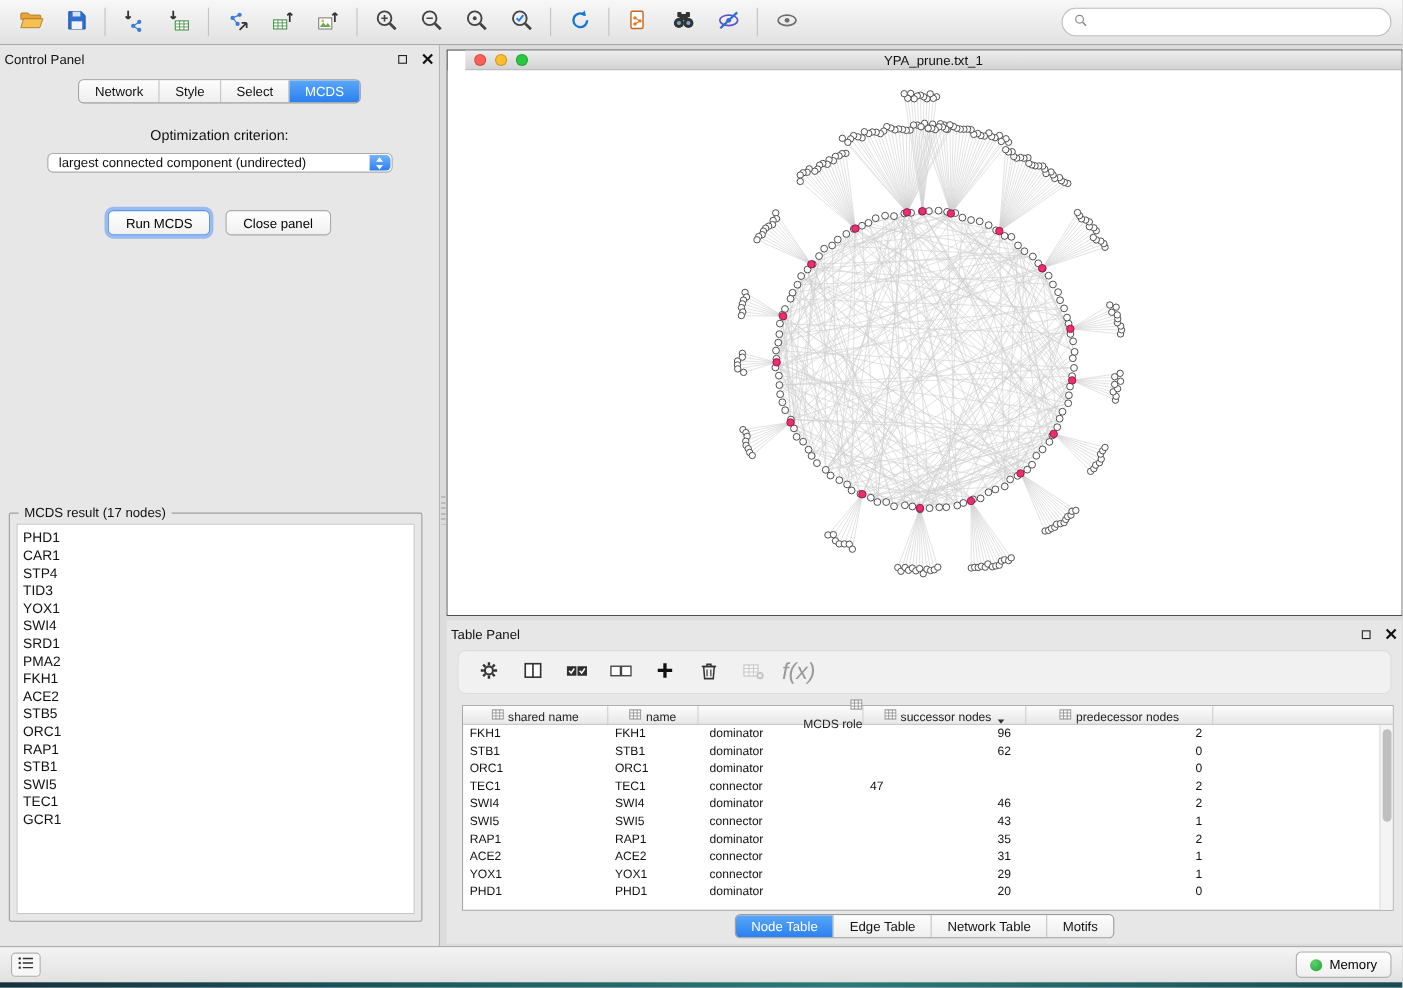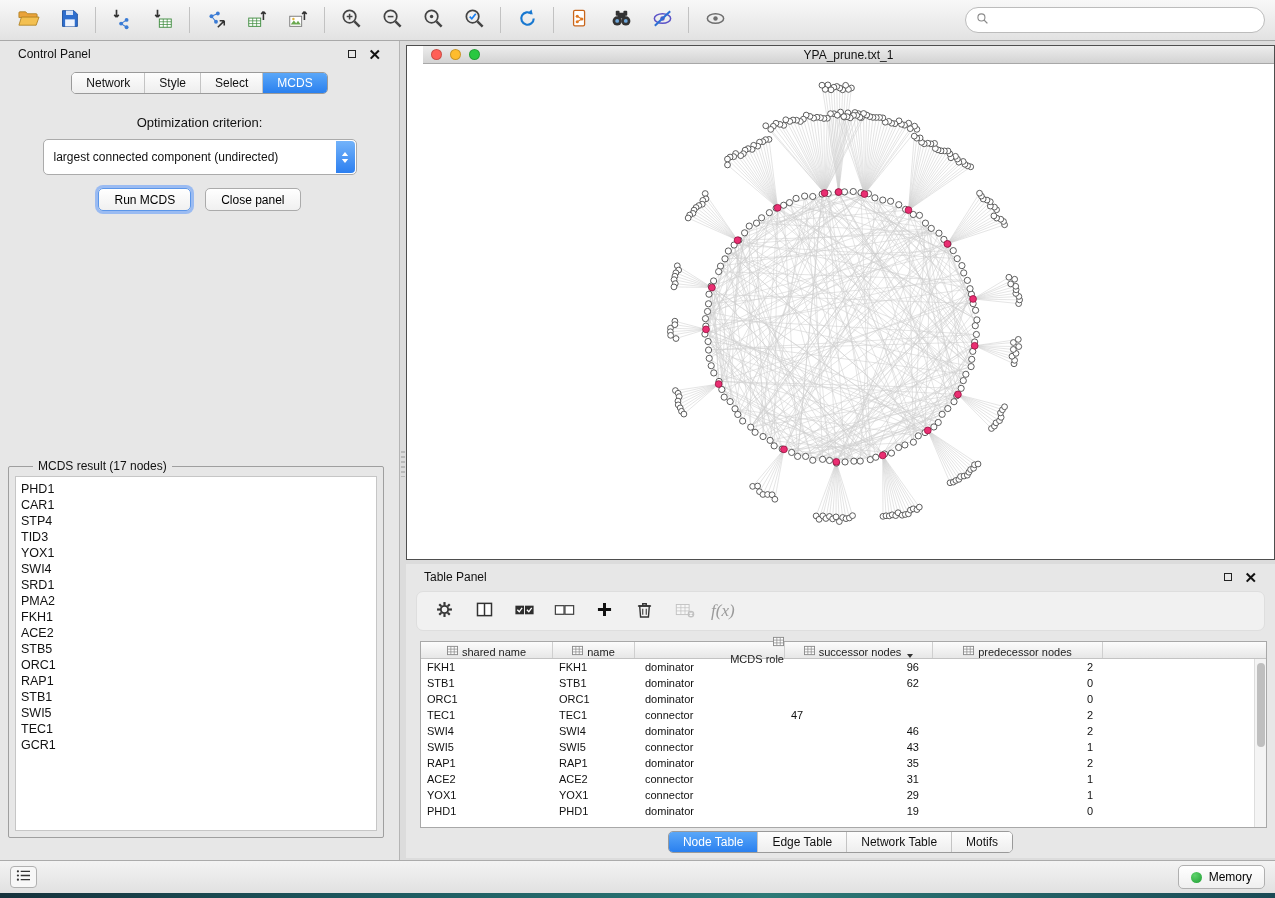--- a/index.html
+++ b/index.html
@@ -9,59 +9,59 @@
 
   
   .toolbar{position:absolute;left:0;top:0;width:100%;height:41px;background:linear-gradient(#f8f8f8,#e2e2e2);border-bottom:1px solid #a9a9a9;display:flex;align-items:center;padding:0 8px;gap:1px;}
   .tb-btn{width:40px;height:32px;border:none;background:transparent;display:flex;align-items:center;justify-content:center;border-radius:4px;}
   .tb-sep{width:1px;height:26px;background:#c2c2c2;margin:0 5px;flex:0 0 1px;}
   .tb-spacer{flex:1;}
   .search-box{width:300px;height:26px;border:1px solid #bcbcbc;border-radius:13px;background:#fff;display:flex;align-items:center;padding:0 10px;gap:6px;margin-right:2px;}
   .search-box input{border:none;outline:none;flex:1;font:12px "Liberation Sans",sans-serif;background:transparent;}
 
   
-  .panel-titlebar{height:26px;display:flex;align-items:center;padding:0 18px;font-size:12px;color:#111;gap:32px;}
+  .panel-titlebar{height:26px;display:flex;align-items:center;padding:0 4px;font-size:12px;color:#111;gap:32px;}
   .pt-icons{margin-left:auto;display:flex;align-items:center;gap:12px;}
   .float-icon{width:8px;height:8px;border:1.5px solid #222;display:inline-block;}
   .close-x{font-size:15px;font-weight:bold;line-height:1;color:#111;}
 
   
   .control-panel{position:absolute;left:0;top:41px;width:400px;height:819px;background:#e7e7e7;border-right:1px solid #b5b5b5;}
   .cp-tabs{display:flex;justify-content:center;margin-top:5px;}
   .seg{display:inline-flex;border:1px solid #9a9a9a;border-radius:5px;overflow:hidden;background:#f5f5f5;}
   .seg-item{padding:3px 14px;font-size:12px;border-left:1px solid #c4c4c4;background:linear-gradient(#fdfdfd,#eee);cursor:default;}
   .seg-item:first-child{border-left:none;}
   .seg-item.active{background:linear-gradient(#5aa7f8,#2a80ef);color:#fff;}
   .opt-label{text-align:center;margin-top:21px;font-size:13px;}
-  .combo{margin:9px auto 0;width:314px;height:36px;border:1px solid #ababab;border-radius:5px;background:#fff;display:flex;align-items:center;position:relative;padding-left:10px;font-size:12px;}
+  .combo{margin:9px auto 0;width:314px;height:18px;border:1px solid #ababab;border-radius:5px;background:#fff;display:flex;align-items:center;position:relative;padding-left:10px;font-size:12px;}
   .combo-stepper{position:absolute;right:1px;top:1px;bottom:1px;width:19px;border-radius:0 4px 4px 0;background:linear-gradient(#73b3fa,#2c7ff0);display:flex;align-items:center;justify-content:center;}
   .btn-row{display:flex;justify-content:center;gap:14px;margin-top:13px;}
-  .btn{height:23px;padding:0 15px;border:1px solid #ababab;border-radius:5px;background:linear-gradient(#fff,#f0f0f0);font:12px "Liberation Sans",sans-serif;}
+  .btn{height:23px;padding:0 15px;border:1px solid #ababab;border-radius:5px;background:linear-gradient(#fff,#f0f0f0);font:12px "Liberation Sans",sans-serif;margin-top:21px;}
   .btn.focus{box-shadow:0 0 0 3px rgba(77,144,254,.5);border-color:#5c96e8;}
   .result-group{position:absolute;left:8px;top:425px;width:376px;height:372px;border:1px solid #9f9f9f;border-radius:2px;}
-  .result-title{position:absolute;top:-8px;left:24px;background:#e7e7e7;padding:0 5px;font-size:12px;}
+  .result-title{position:absolute;top:-8px;left:8px;background:#e7e7e7;padding:0 5px;font-size:12px;}
   .result-list{position:absolute;left:6px;top:9px;right:6px;bottom:6px;background:#fff;border:1px solid #c6c6c6;overflow:hidden;padding:4px 5px;}
   .result-item{font-size:12.5px;line-height:16px;}
 
   
   .splitter{position:absolute;left:400px;top:41px;width:6px;height:819px;background:#dcdcdc;}
   .grip{position:absolute;left:1px;top:410px;width:4px;height:26px;background:repeating-linear-gradient(#b9b9b9 0 2px,transparent 2px 5px);}
 
   
   .network-window{position:absolute;left:406px;top:45px;width:869px;height:515px;border:1px solid #4e4e4e;background:#fff;padding-left:16px;}
   .net-titlebar{height:18px;background:linear-gradient(#ededed,#d3d3d3);border-bottom:1px solid #a8a8a8;position:relative;display:flex;align-items:center;justify-content:center;font-size:12px;}
   .traffic{position:absolute;left:8px;top:3px;display:flex;gap:8px;}
   .light{width:11px;height:11px;border-radius:50%;border:0.5px solid rgba(0,0,0,.2);}
   .net-canvas{position:absolute;left:0;top:18px;right:0;bottom:0;background:#fff;overflow:hidden;}
 
   
   .table-panel{position:absolute;left:406px;top:564px;width:869px;height:294px;background:#e7e7e7;}
   .tp-toolbar{position:absolute;left:10px;top:27px;right:10px;height:40px;display:flex;align-items:center;gap:5px;padding:0 10px;background:#f1f1f1;border:1px solid #dedede;border-radius:7px;}
   .tp-btn{width:35px;height:30px;border:none;background:transparent;display:flex;align-items:center;justify-content:center;}
-  .fx{font-family:Liberation Serif, serif;font-style:italic;color:#9a9a9a;font-size:17px;padding-left:4px;}
+  .fx{font-family:Liberation Sans, sans-serif;font-style:italic;color:#9a9a9a;font-size:21px;padding-left:4px;}
   .table-wrap{position:absolute;left:14px;top:77px;right:8px;bottom:30px;background:#fff;border:1px solid #a8a8a8;}
   .thead{display:flex;height:17px;background:linear-gradient(#fcfcfc,#e7e7e7);border-bottom:1px solid #c3c3c3;}
   .th{display:flex;align-items:flex-end;justify-content:center;gap:4px;font-size:11px;color:#222;border-right:1px solid #cfcfcf;flex:0 0 auto;cursor:default;}
   .th.filler{flex:1;border-right:none;}
   .hdr-chev{width:0;height:0;border-left:3.5px solid transparent;border-right:3.5px solid transparent;border-top:4px solid #333;margin-left:2px;}
   .tbody{position:absolute;top:17px;left:0;right:12px;bottom:0;overflow:hidden;}
   .tr{display:flex;height:16px;}
   .td{font-size:11px;line-height:16px;white-space:nowrap;overflow:hidden;flex:0 0 auto;}
   .vscroll{position:absolute;right:0;top:17px;bottom:0;width:12px;background:#f4f4f4;border-left:1px solid #ddd;}
   .vthumb{position:absolute;left:1.5px;width:8px;border-radius:4px;background:#bfbfbf;top:4px;height:84px;}
@@ -1304,21 +1304,21 @@
             <div class="td" style="width: 132px; text-align: left; padding: 0px 6px;">YOX1</div>
             <div class="td" style="width: 82px; text-align: left; padding: 0px 6px;">YOX1</div>
             <div class="td" style="width: 150px; text-align: left; padding: 0px 10px;">connector</div>
             <div class="td" style="width: 148px; text-align: right; padding: 0px 14px 0px 6px;">29</div>
             <div class="td" style="width: 170px; text-align: right; padding: 0px 10px 0px 6px;">1</div>
           </div>
           <div class="tr">
             <div class="td" style="width: 132px; text-align: left; padding: 0px 6px;">PHD1</div>
             <div class="td" style="width: 82px; text-align: left; padding: 0px 6px;">PHD1</div>
             <div class="td" style="width: 150px; text-align: left; padding: 0px 10px;">dominator</div>
-            <div class="td" style="width: 148px; text-align: right; padding: 0px 14px 0px 6px;">19</div>
+            <div class="td" style="width: 148px; text-align: right; padding: 0px 14px 0px 6px;">20</div>
             <div class="td" style="width: 170px; text-align: right; padding: 0px 10px 0px 6px;">0</div>
           </div>
         </div>
       <div class="vscroll">
           <div class="vthumb"></div>
         </div>
     </div>
     <div class="table-tabs" id="table-tabs">
         <div class="seg">
           <div class="seg-item active">Node Table</div>

